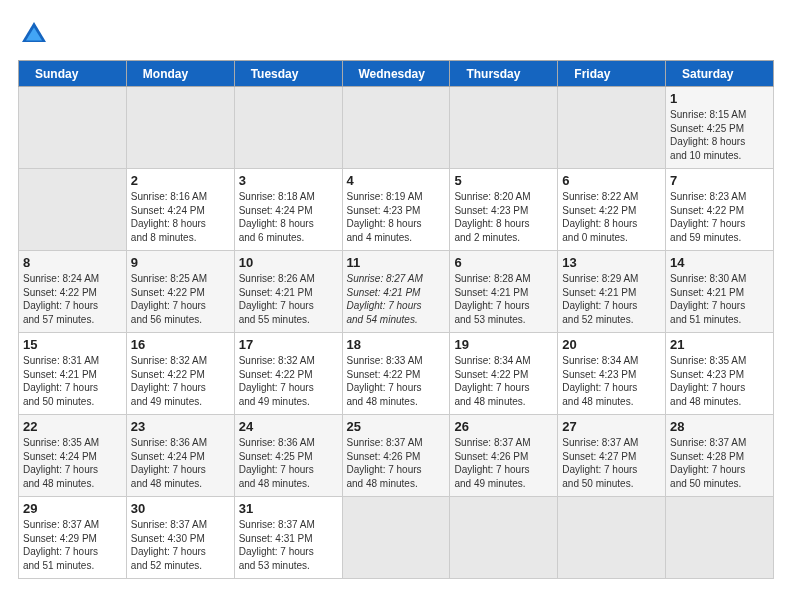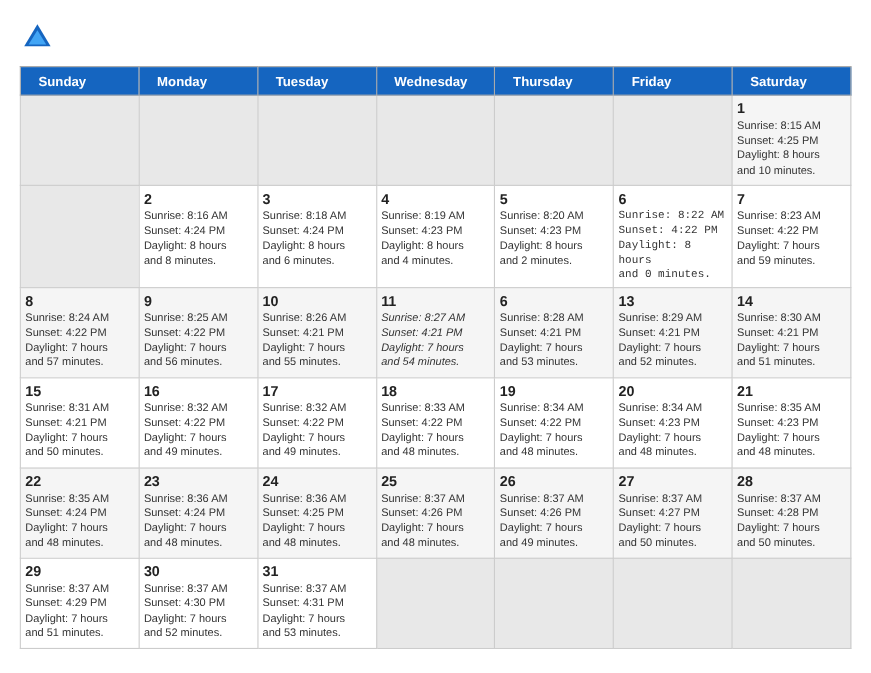--- a/index.html
+++ b/index.html
@@ -156,21 +156,21 @@
 Daylight: 8 hours
 and 6 minutes.</span></td>
           <td><span class="day-num">4</span><span class="day-info" style="white-space: pre-line;">Sunrise: 8:19 AM
 Sunset: 4:23 PM
 Daylight: 8 hours
 and 4 minutes.</span></td>
           <td><span class="day-num">5</span><span class="day-info" style="white-space: pre-line;">Sunrise: 8:20 AM
 Sunset: 4:23 PM
 Daylight: 8 hours
 and 2 minutes.</span></td>
-          <td><span class="day-num">6</span><span class="day-info" style="white-space: pre-line; font-family: Liberation Mono, monospace;">Sunrise: 8:22 AM
+          <td><span class="day-num">6</span><span class="day-info" style="white-space: pre-line;">Sunrise: 8:22 AM
 Sunset: 4:22 PM
 Daylight: 8 hours
 and 0 minutes.</span></td>
           <td><span class="day-num">7</span><span class="day-info" style="white-space: pre-line;">Sunrise: 8:23 AM
 Sunset: 4:22 PM
 Daylight: 7 hours
 and 59 minutes.</span></td>
         </tr>
         <tr>
           <td><span class="day-num">8</span><span class="day-info" style="white-space: pre-line; text-align: right;">Sunrise: 8:24 AM

